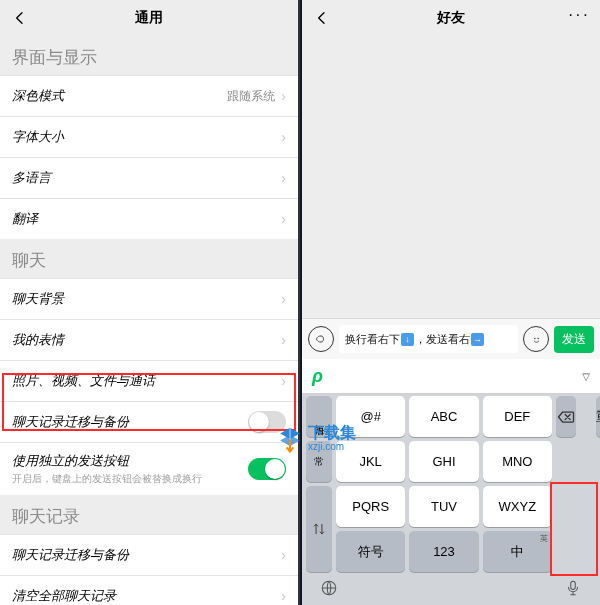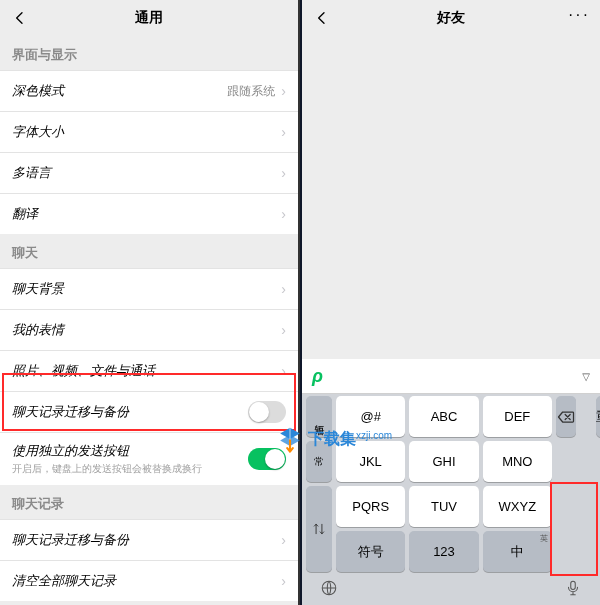--- a/index.html
+++ b/index.html
@@ -8,21 +8,21 @@
   .left{left:0;width:298px;background:#ededed;}
   .right{right:0;width:298px;background:#ededed;}
   .vline{position:absolute;left:298px;top:0;bottom:0;width:2px;background:#333;}
   
   .hdr{position:absolute;left:0;right:0;top:0;height:36px;display:flex;align-items:center;justify-content:center;color:#000;}
   .hdr .title{font-size:14px;font-weight:600;}
   .hdr .back{position:absolute;left:8px;top:6px;width:24px;height:24px;display:flex;align-items:center;justify-content:center;font-size:18px;color:#000;}
   .hdr .more{position:absolute;right:10px;top:6px;font-size:16px;letter-spacing:2px;color:#000;}
   
   .list{position:absolute;left:0;right:0;top:36px;bottom:0;overflow:hidden;}
-  .section-label{padding:10px 12px 6px 12px;font-size:13px;color:#8a8a8a;background:#ededed;font-weight:bold;}
+  .section-label{padding:10px 12px 6px 12px;font-size:17px;color:#8a8a8a;background:#ededed;}
   .row{background:#fff;padding:0 12px;height:40px;display:flex;align-items:center;justify-content:space-between;border-top:0.5px solid #e3e3e3;}
   .row:first-of-type{border-top:0.5px solid #e3e3e3;}
   .row .lbl{font-size:13px;color:#000;font-style:italic;}
   .row .val{font-size:12px;color:#8a8a8a;margin-right:4px;}
   .row .chev{color:#c7c7cc;font-size:14px;}
   .row.sub{height:52px;flex-direction:row;align-items:center;}
   .row.sub .col{display:flex;flex-direction:column;}
   .row.sub .desc{font-size:10px;color:#a0a0a0;margin-top:2px;}
   .switch{width:38px;height:22px;border-radius:11px;background:#dcdcdc;position:relative;}
   .switch .knob{position:absolute;width:20px;height:20px;border-radius:50%;background:#fff;top:1px;left:1px;box-shadow:0 1px 2px rgba(0,0,0,.3);}
@@ -148,20 +148,41 @@
     <div class="back">
       <svg viewBox="0 0 24 24" width="16" height="16">
             <path d="M15 4l-8 8 8 8" stroke="#000" stroke-width="2" fill="none" stroke-linecap="round" stroke-linejoin="round"></path>
           </svg>
     </div>
     <div class="title">好友</div>
     <div class="more">···</div>
   </div>
   <div class="chatbg"></div>
 
+  <div class="inputbar">
+    <div class="circ">
+      <svg viewBox="0 0 24 24" width="12" height="12">
+            <path d="M3 12c2-6 6-6 9-6M3 12c2 6 6 6 9 6M12 6c3 0 5 2 5 6s-2 6-5 6" stroke="#333" stroke-width="1.6" fill="none" stroke-linecap="round"></path>
+          </svg>
+    </div>
+    <div class="msgbox">
+      <span>换行看右下</span>
+      <span class="arrowsq">↓</span>
+      <span>，发送看右</span>
+      <span class="arrowsq">→</span>
+    </div>
+    <div class="circ">
+      <svg viewBox="0 0 24 24" width="13" height="13">
+            <circle cx="9" cy="10" r="1.4" fill="#333"></circle>
+            <circle cx="15" cy="10" r="1.4" fill="#333"></circle>
+            <path d="M8 15c1.2 1.3 2.6 2 4 2s2.8-.7 4-2" stroke="#333" stroke-width="1.5" fill="none" stroke-linecap="round"></path>
+          </svg>
+    </div>
+    <div class="sendbtn">发送</div>
+  </div>
 
   <div class="kbwrap">
     <div class="kb-toolbar">
       <span class="p">ρ</span>
       <span class="arrow">▽</span>
     </div>
 
     <div class="leftcol">
       <div class="key">
             <span style="writing-mode:vertical-rl;font-size:10px;">短语</span>
@@ -230,19 +251,19 @@
   <div class="hilite" style="right:2px;bottom:29px;width:44px;height:90px;"></div>
 </div>
 
 <div class="wm" style="left:276px;top:425px;">
   <svg class="logo" viewBox="0 0 40 40">
     <path d="M20 4 L34 12 L20 20 L6 12 Z" fill="#2b87d8"></path>
     <path d="M20 14 L34 22 L20 30 L6 22 Z" fill="#2b87d8" opacity="0.75"></path>
     <path d="M20 4 L20 36" stroke="#fff" stroke-width="1"></path>
     <path d="M20 22 L20 38 L16 33 M20 38 L24 33" stroke="#ff8a00" stroke-width="3" fill="none" stroke-linecap="round" stroke-linejoin="round"></path>
   </svg>
-  <span style="display:flex;flex-direction:row;line-height:1.05;">
+  <span style="display:flex;flex-direction:column;line-height:1.05;">
     <span class="t1">下载集</span>
     <span class="t2">xzji.com</span>
   </span>
 </div>
 
 </div>
 
 </body></html>

